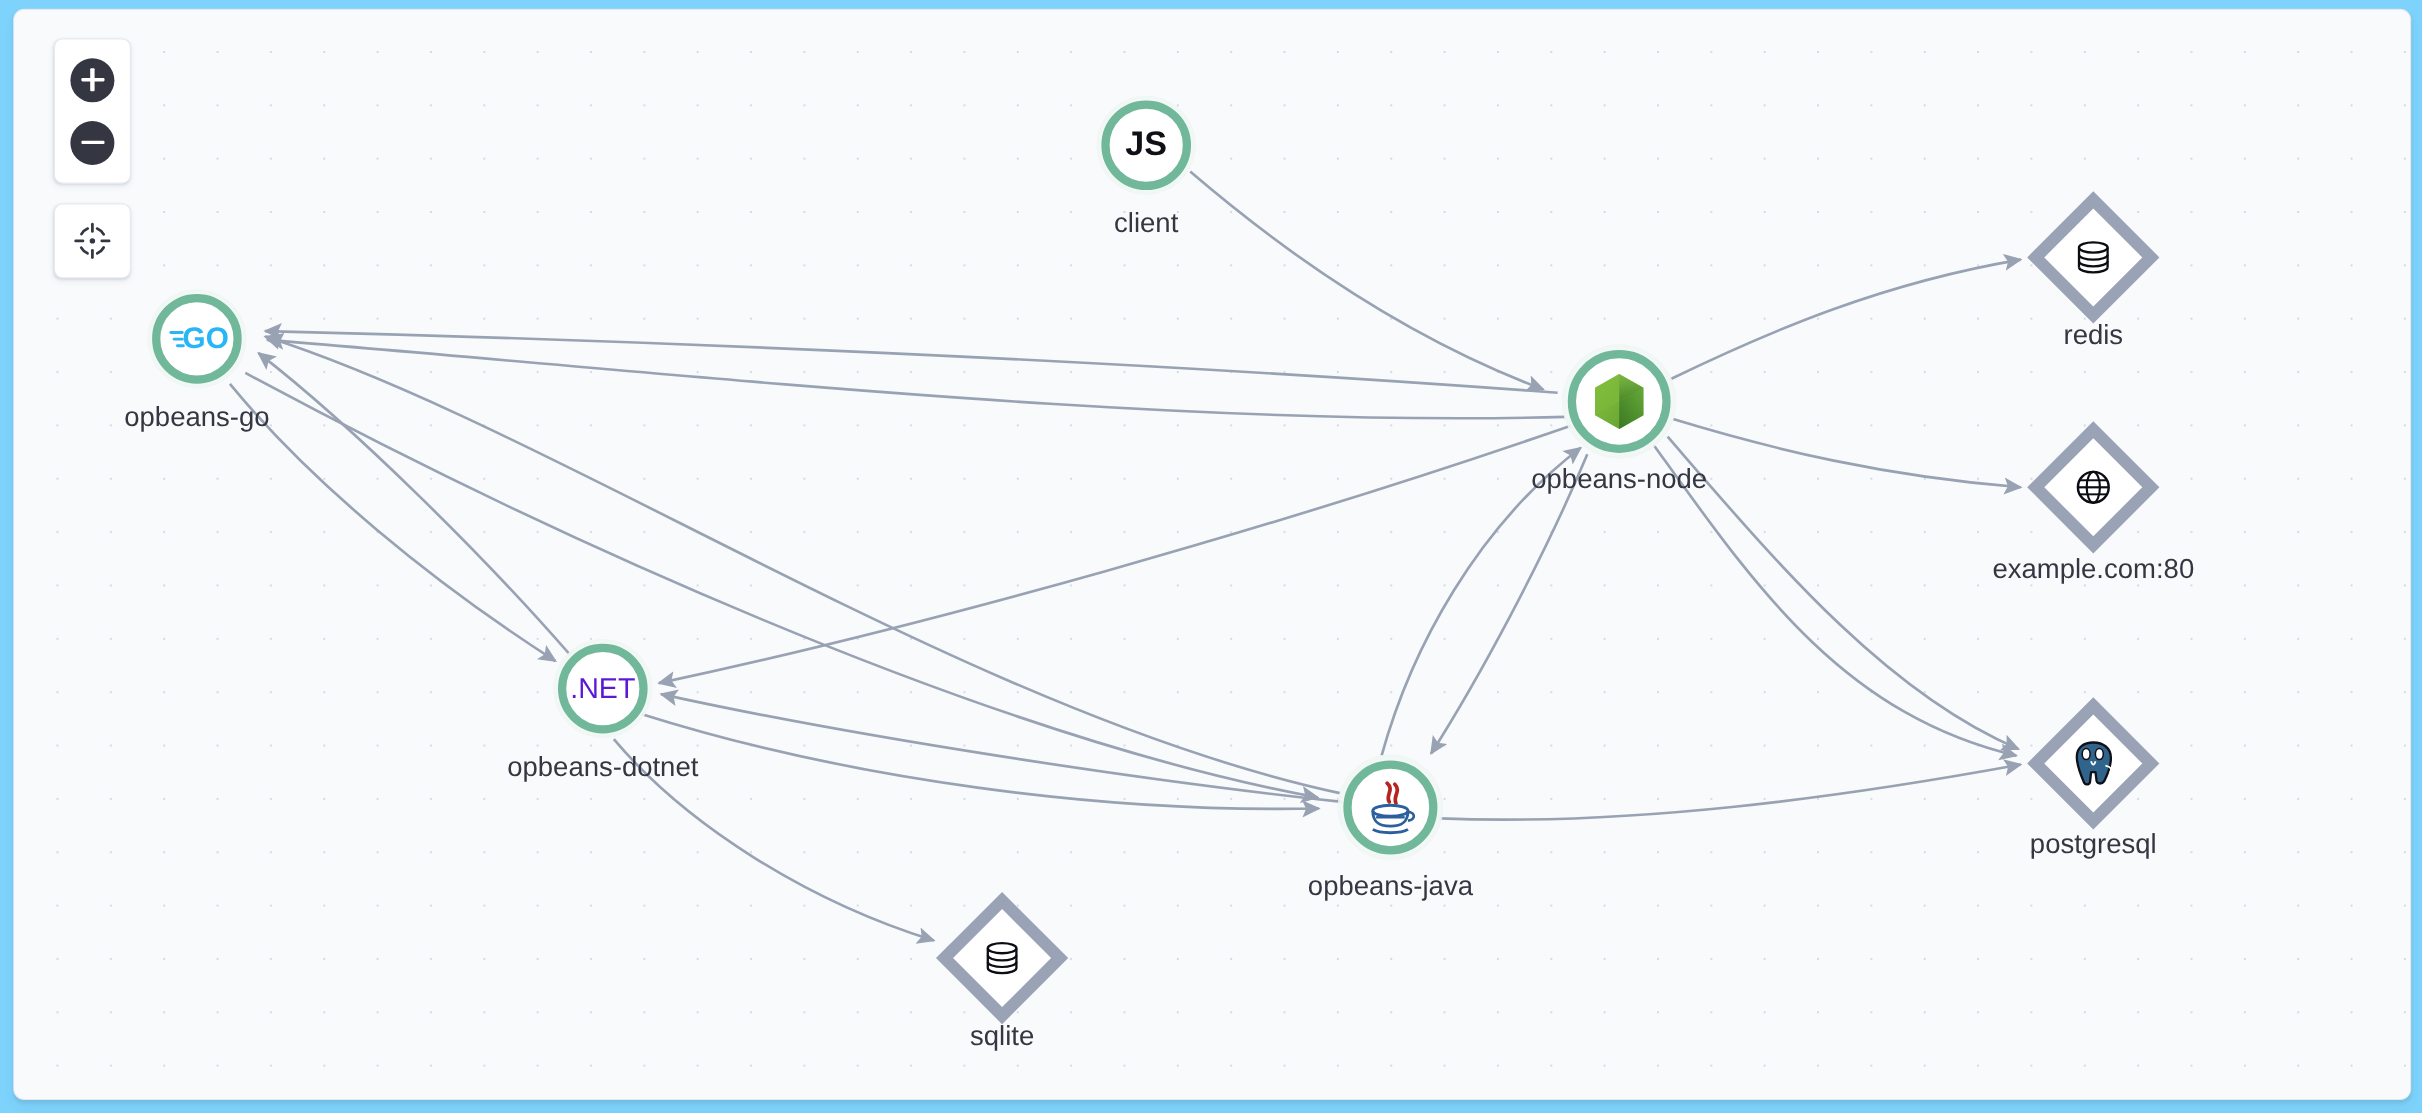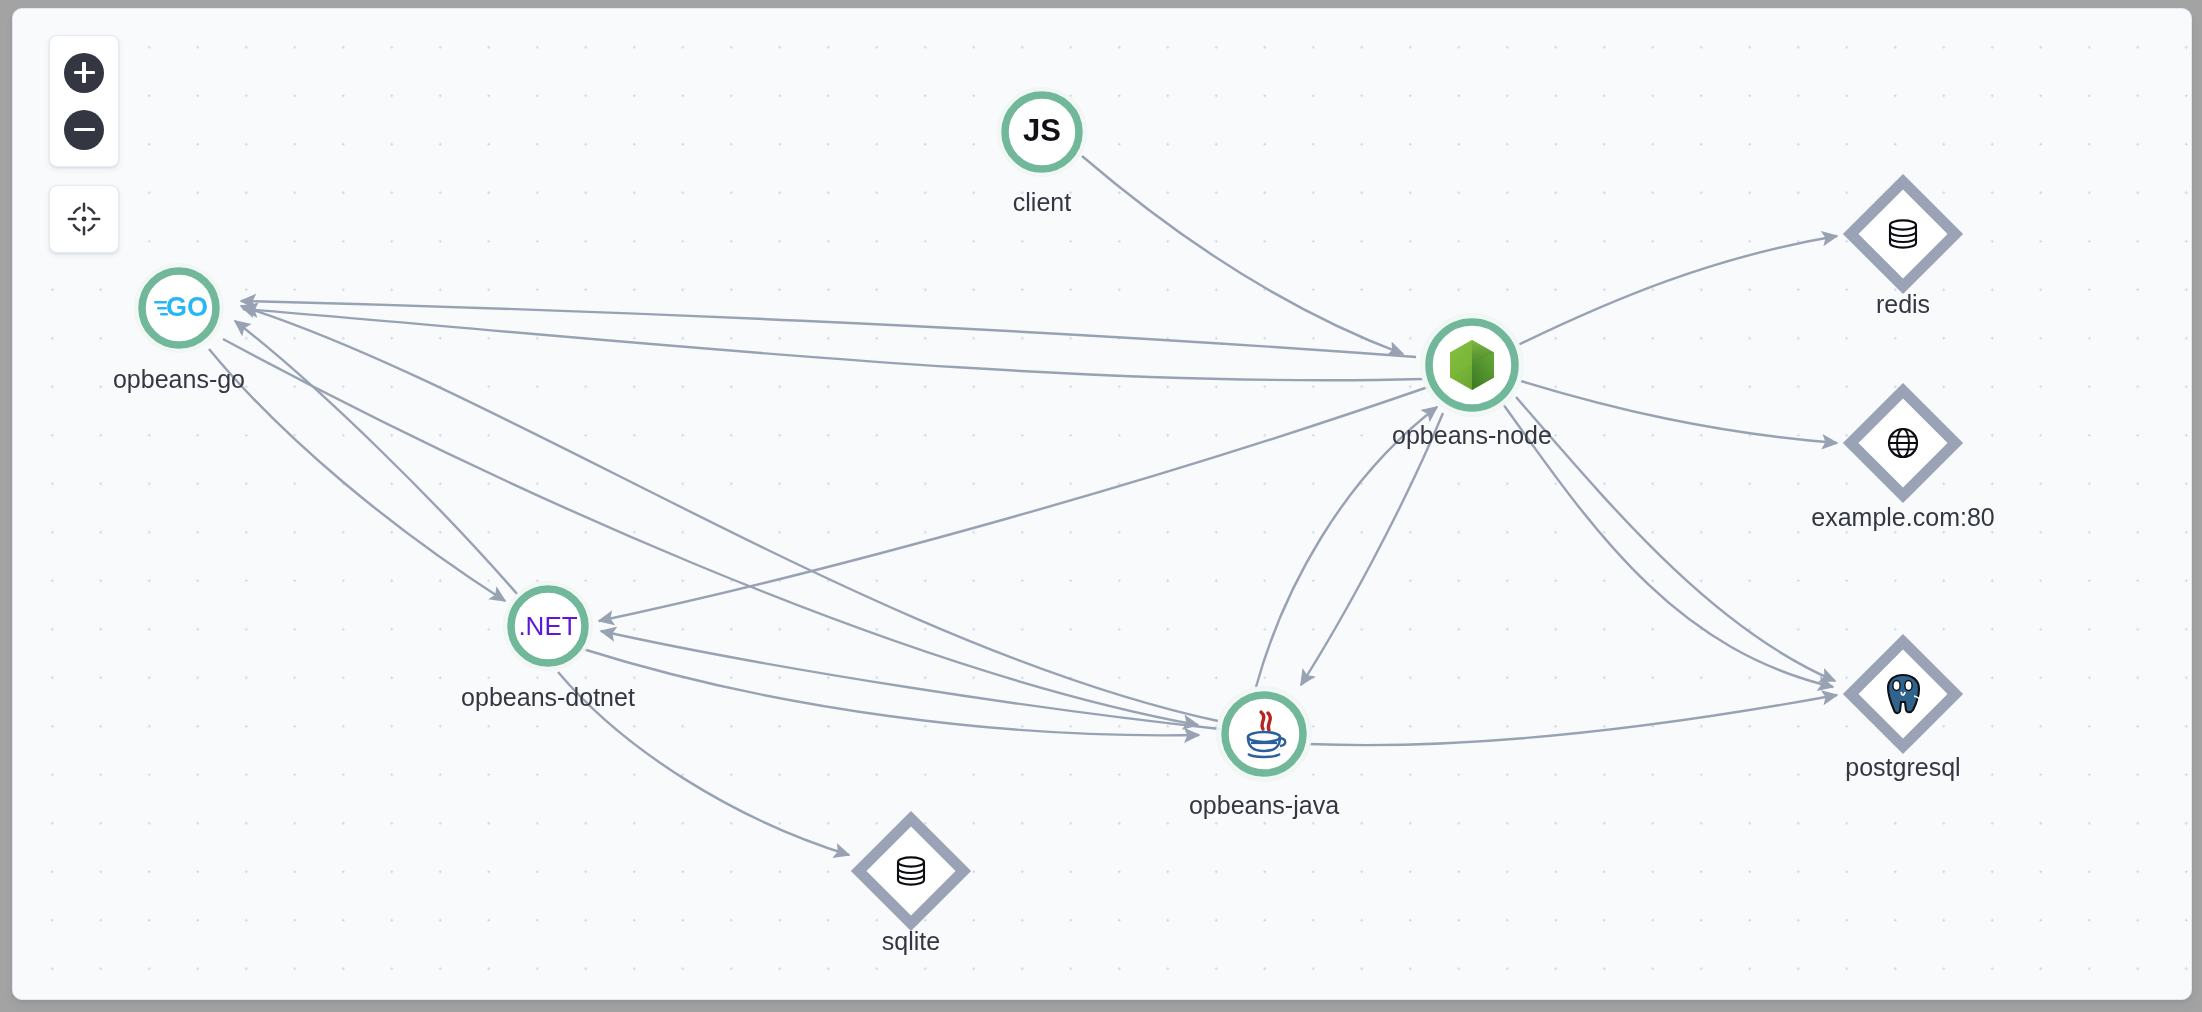--- a/index.html
+++ b/index.html
@@ -9,21 +9,21 @@
     width: 2202px;
     height: 1012px;
     overflow: hidden;
     font-family: "Liberation Sans", sans-serif;
   }
 
   #app {
     position: relative;
     width: 2202px;
     height: 1012px;
-    background: #a3a3a3;
+    background: #7dd3fc;
     box-sizing: border-box;
   }
 
   
   .panel {
     position: absolute;
     left: 12px;
     top: 8px;
     width: 2178px;
     height: 990px;

